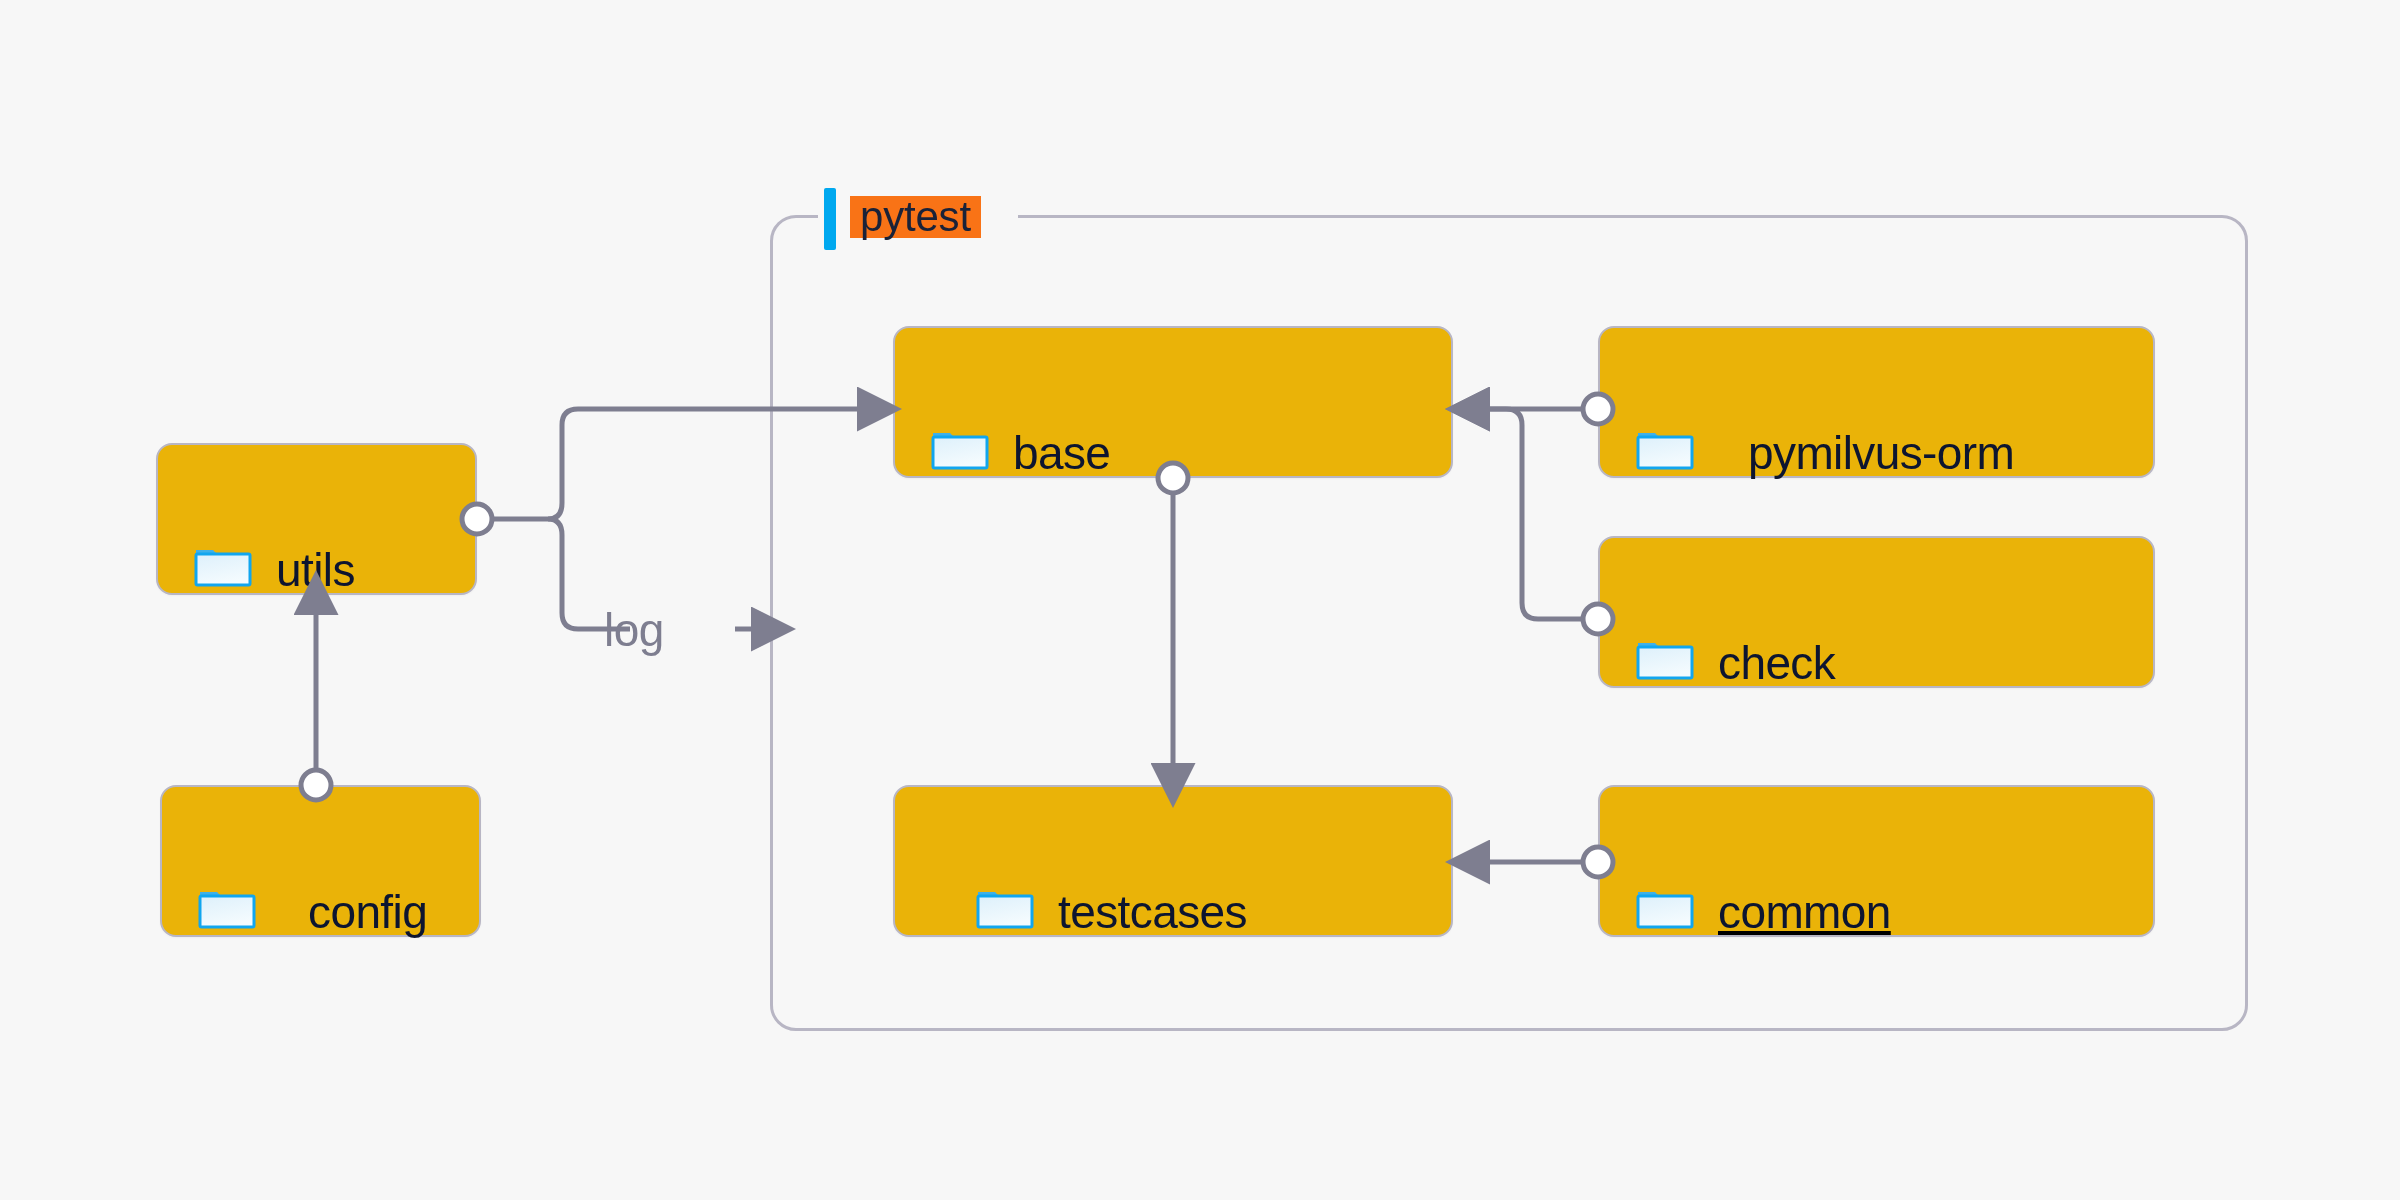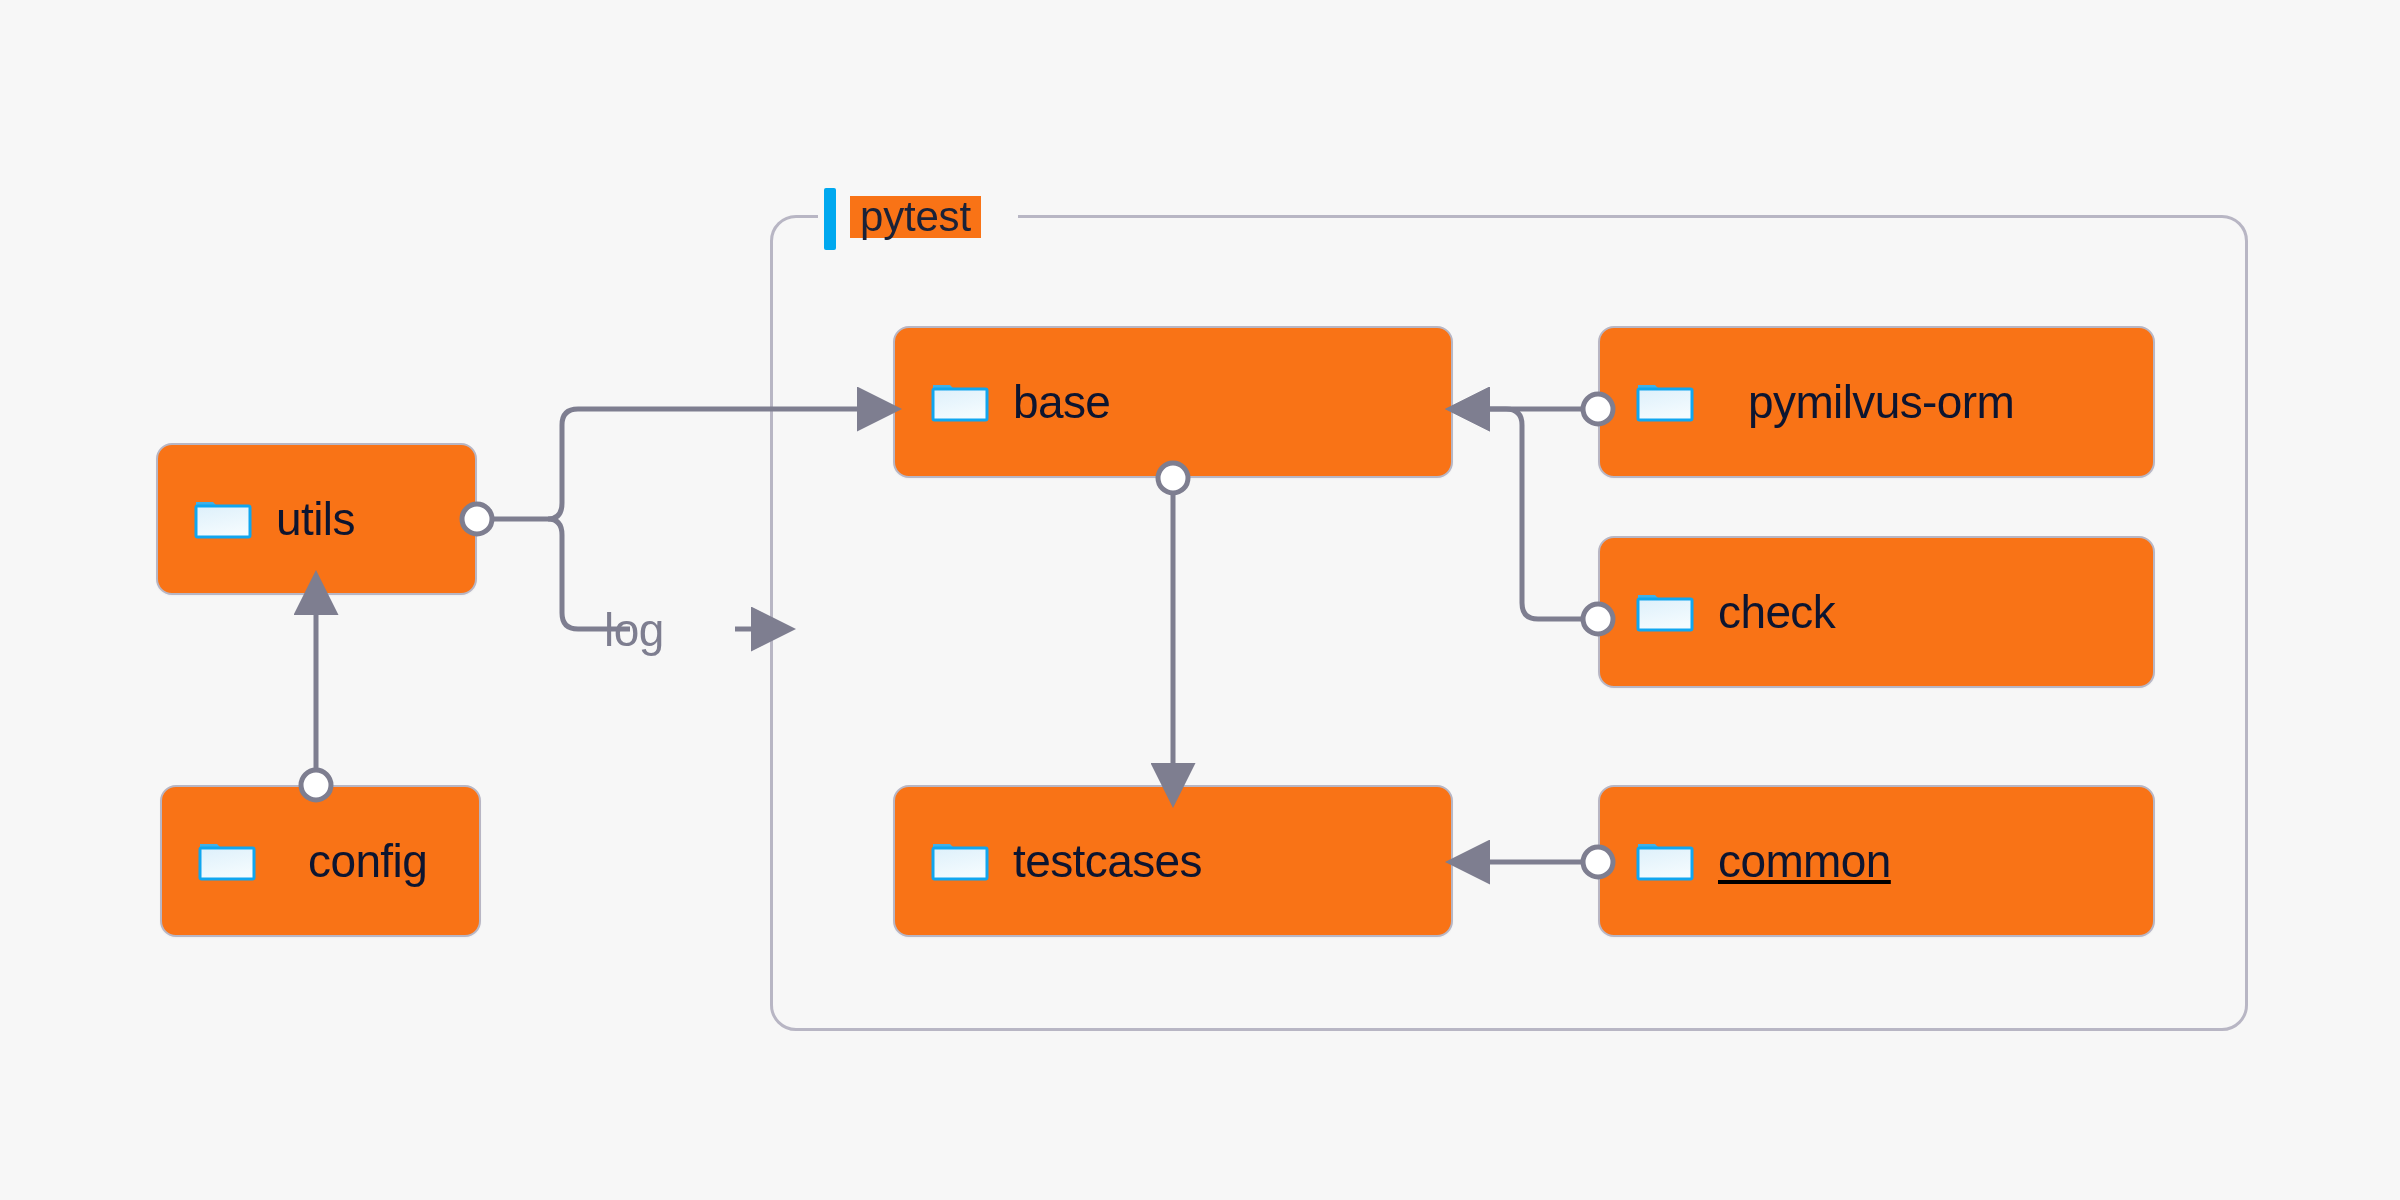--- a/index.html
+++ b/index.html
@@ -38,26 +38,26 @@
     padding: 0 10px;
     line-height: 1;
   }
   .group-label-mask {
     position: absolute;
     background: #f7f7f7;
   }
   
   .node {
     position: absolute;
-    background: #f97316;
+    background: #eab308;
     border: 2.5px solid #b8b6c4;
     border-radius: 16px;
     box-sizing: border-box;
     display: flex;
-    align-items: center;
+    align-items: flex-end;
     box-shadow: 0 1px 2px rgba(30,30,50,0.04);
   }
   .node .folder {
     flex: 0 0 auto;
     margin-left: 36px;
     margin-right: 24px;
   }
   .node .node-label {
     color: #0d1530;
     font-size: 46px;
@@ -146,21 +146,21 @@
             <stop offset="100%" stop-color="#f4fbfe"></stop>
           </linearGradient>
         </defs>
         <path d="M2 9 h17 l5 5 h32 v5 H2 Z" fill="#3fb0e8"></path>
         <rect x="2" y="13" width="54" height="31" rx="1.5" fill="url(#fgC)" stroke="#11a6ef" stroke-width="3"></rect>
       </svg>
     </span>
     <span class="node-label">base</span>
   </div>
 
-  <div class="node" style="left:893px; top:785px; width:560px; height:152px;">
+  <div class="node" style="left:893px; top:785px; width:560px; height:152px;padding-left:45px;">
     <span class="folder">
       <svg width="58" height="48" viewBox="0 0 58 48" xmlns="http://www.w3.org/2000/svg">
         <defs>
           <linearGradient id="fgD" x1="0" y1="0" x2="0.35" y2="1">
             <stop offset="0%" stop-color="#ddf0fb"></stop>
             <stop offset="100%" stop-color="#f4fbfe"></stop>
           </linearGradient>
         </defs>
         <path d="M2 9 h17 l5 5 h32 v5 H2 Z" fill="#3fb0e8"></path>
         <rect x="2" y="13" width="54" height="31" rx="1.5" fill="url(#fgD)" stroke="#11a6ef" stroke-width="3"></rect>

